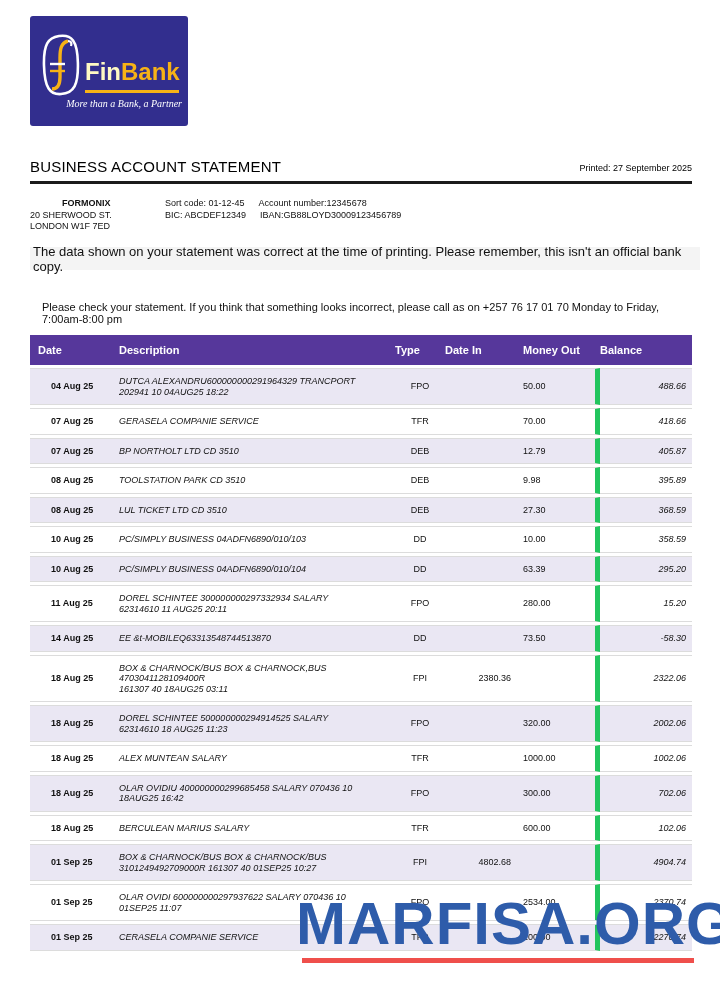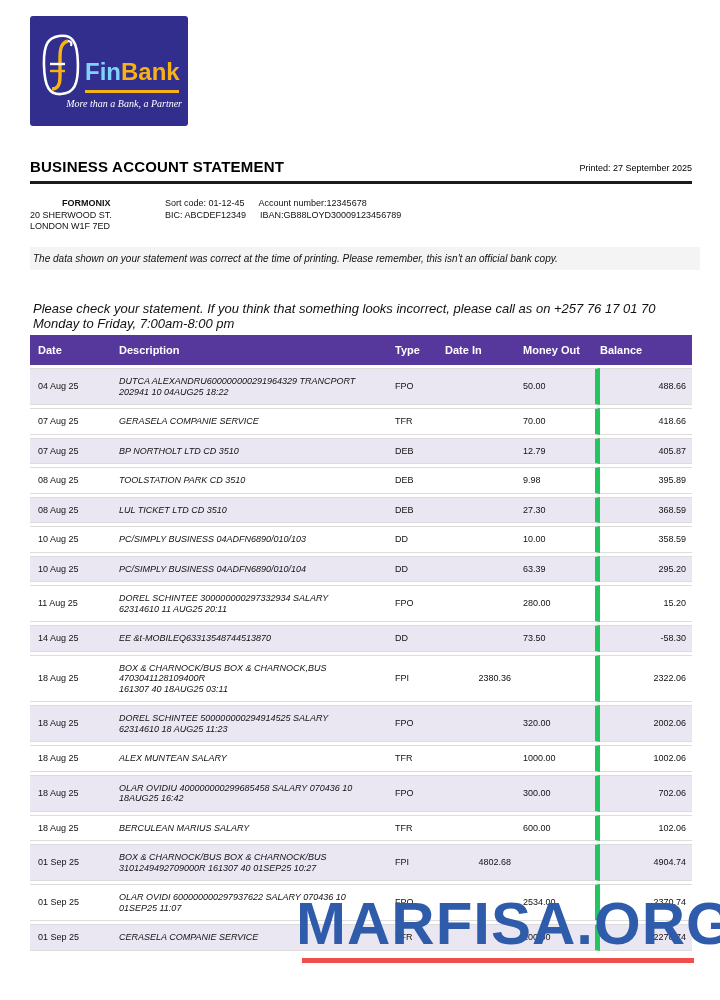--- a/index.html
+++ b/index.html
@@ -17,71 +17,71 @@
     width:720px;height:1000px;position:relative;overflow:hidden;
     font-family:"Liberation Sans","DejaVu Sans",sans-serif;color:#111;
   }
   
   .logo-box{
     position:absolute;left:30px;top:16px;width:158px;height:110px;
     background:var(--logo-blue);border-radius:3px;
   }
   .logo-mark{position:absolute;left:11px;top:18px;width:40px;height:62px;}
   .logo-text{position:absolute;left:55px;top:42px;font-size:24px;font-weight:bold;letter-spacing:0px;}
-  .logo-text .fin{color:#7dd3fc;}
+  .logo-text .fin{color:#fef9c3;}
   .logo-text .bank{color:var(--logo-yellow);}
   .logo-rule{position:absolute;left:55px;right:9px;top:74px;height:3px;background:var(--logo-yellow);}
   .logo-tagline{
     position:absolute;left:0;right:6px;top:82px;text-align:right;
     font-family:"Liberation Serif","DejaVu Serif",serif;font-style:italic;font-weight:normal;
     font-size:10px;color:#ffffff;white-space:nowrap;
   }
   
   .title-row{position:absolute;left:30px;right:28px;top:158px;display:flex;justify-content:space-between;align-items:flex-end;}
-  .doc-title{font-size:15px;font-weight:bold;letter-spacing:0.2px;color:#000;}
+  .doc-title{font-size:15px;font-weight:normal;letter-spacing:0.2px;color:#000;}
   .printed{font-size:9px;color:#000;padding-bottom:2px;}
   .title-rule{position:absolute;left:30px;right:28px;top:181px;height:3px;background:var(--rule-dark);}
   
   .account-block{position:absolute;left:30px;top:198px;display:flex;font-size:9px;line-height:11.5px;}
   .addr{width:135px;}
   .addr .name{font-weight:bold;padding-left:32px;}
   .ids .row{white-space:nowrap;}
   .ids .gap{display:inline-block;width:14px;}
   
   .notice1{
     position:absolute;left:30px;right:20px;top:247px;height:23px;background:#f4f4f4;
-    font-size:10px;display:flex;align-items:center;padding-left:3px;font-style:italic;
-  }
-  .notice2{position:absolute;left:30px;right:28px;top:301px;font-size:13px;padding-left:3px;font-style:italic;}
+    font-size:13px;display:flex;align-items:center;padding-left:3px;
+  }
+  .notice2{position:absolute;left:39px;right:28px;top:301px;font-size:11px;padding-left:3px;}
   
   .stmt-table{
     position:absolute;left:30px;top:332px;width:662px;
     border-collapse:separate;border-spacing:0 3px;font-size:9px;
   }
   .stmt-table thead th{
     background:var(--header-purple);color:#fff;font-size:11px;font-weight:bold;
     height:30px;text-align:left;vertical-align:middle;
   }
   th.c-date{width:85px;padding-left:8px;}
   th.c-desc{width:280px;padding-left:4px;}
   th.c-type{width:50px;text-align:center;}
   th.c-in{width:78px;text-align:right;padding-right:12px;}
   th.c-out{width:77px;text-align:right;padding-right:14px;}
   th.c-bal{width:92px;text-align:right;padding-right:24px;margin-left:26px;}
   .stmt-table tbody td{
     border-top:1px solid #dcdcdc;border-bottom:1px solid #dcdcdc;
     padding-top:7px;padding-bottom:7px;vertical-align:middle;line-height:10.5px;
   }
   tbody tr.alt td{background:var(--row-lavender);}
-  td.c-date{padding-left:8px;font-weight:normal;white-space:nowrap;}
+  td.c-date{padding-left:21px;font-weight:bold;white-space:nowrap;}
   td.c-desc{padding-left:4px;font-style:italic;}
-  td.c-type{text-align:left;}
+  td.c-type{text-align:center;}
   td.c-in{text-align:right;padding-right:12px;}
   td.c-out{text-align:left;padding-right:14px;border-right:5px solid #22c55e;}
-  td.c-bal{text-align:right;padding-right:6px;}
+  td.c-bal{text-align:right;padding-right:6px;font-style:italic;}
   
   .watermark{position:absolute;left:296px;top:893px;z-index:5;}
   .wm-text{
     font-size:60px;font-weight:bold;color:var(--wm-blue);
     letter-spacing:1px;line-height:62px;white-space:nowrap;
   }
   .wm-line{margin-top:3px;margin-left:6px;width:392px;height:5px;background:var(--wm-red);}
 </style>
 </head>
 <body>

